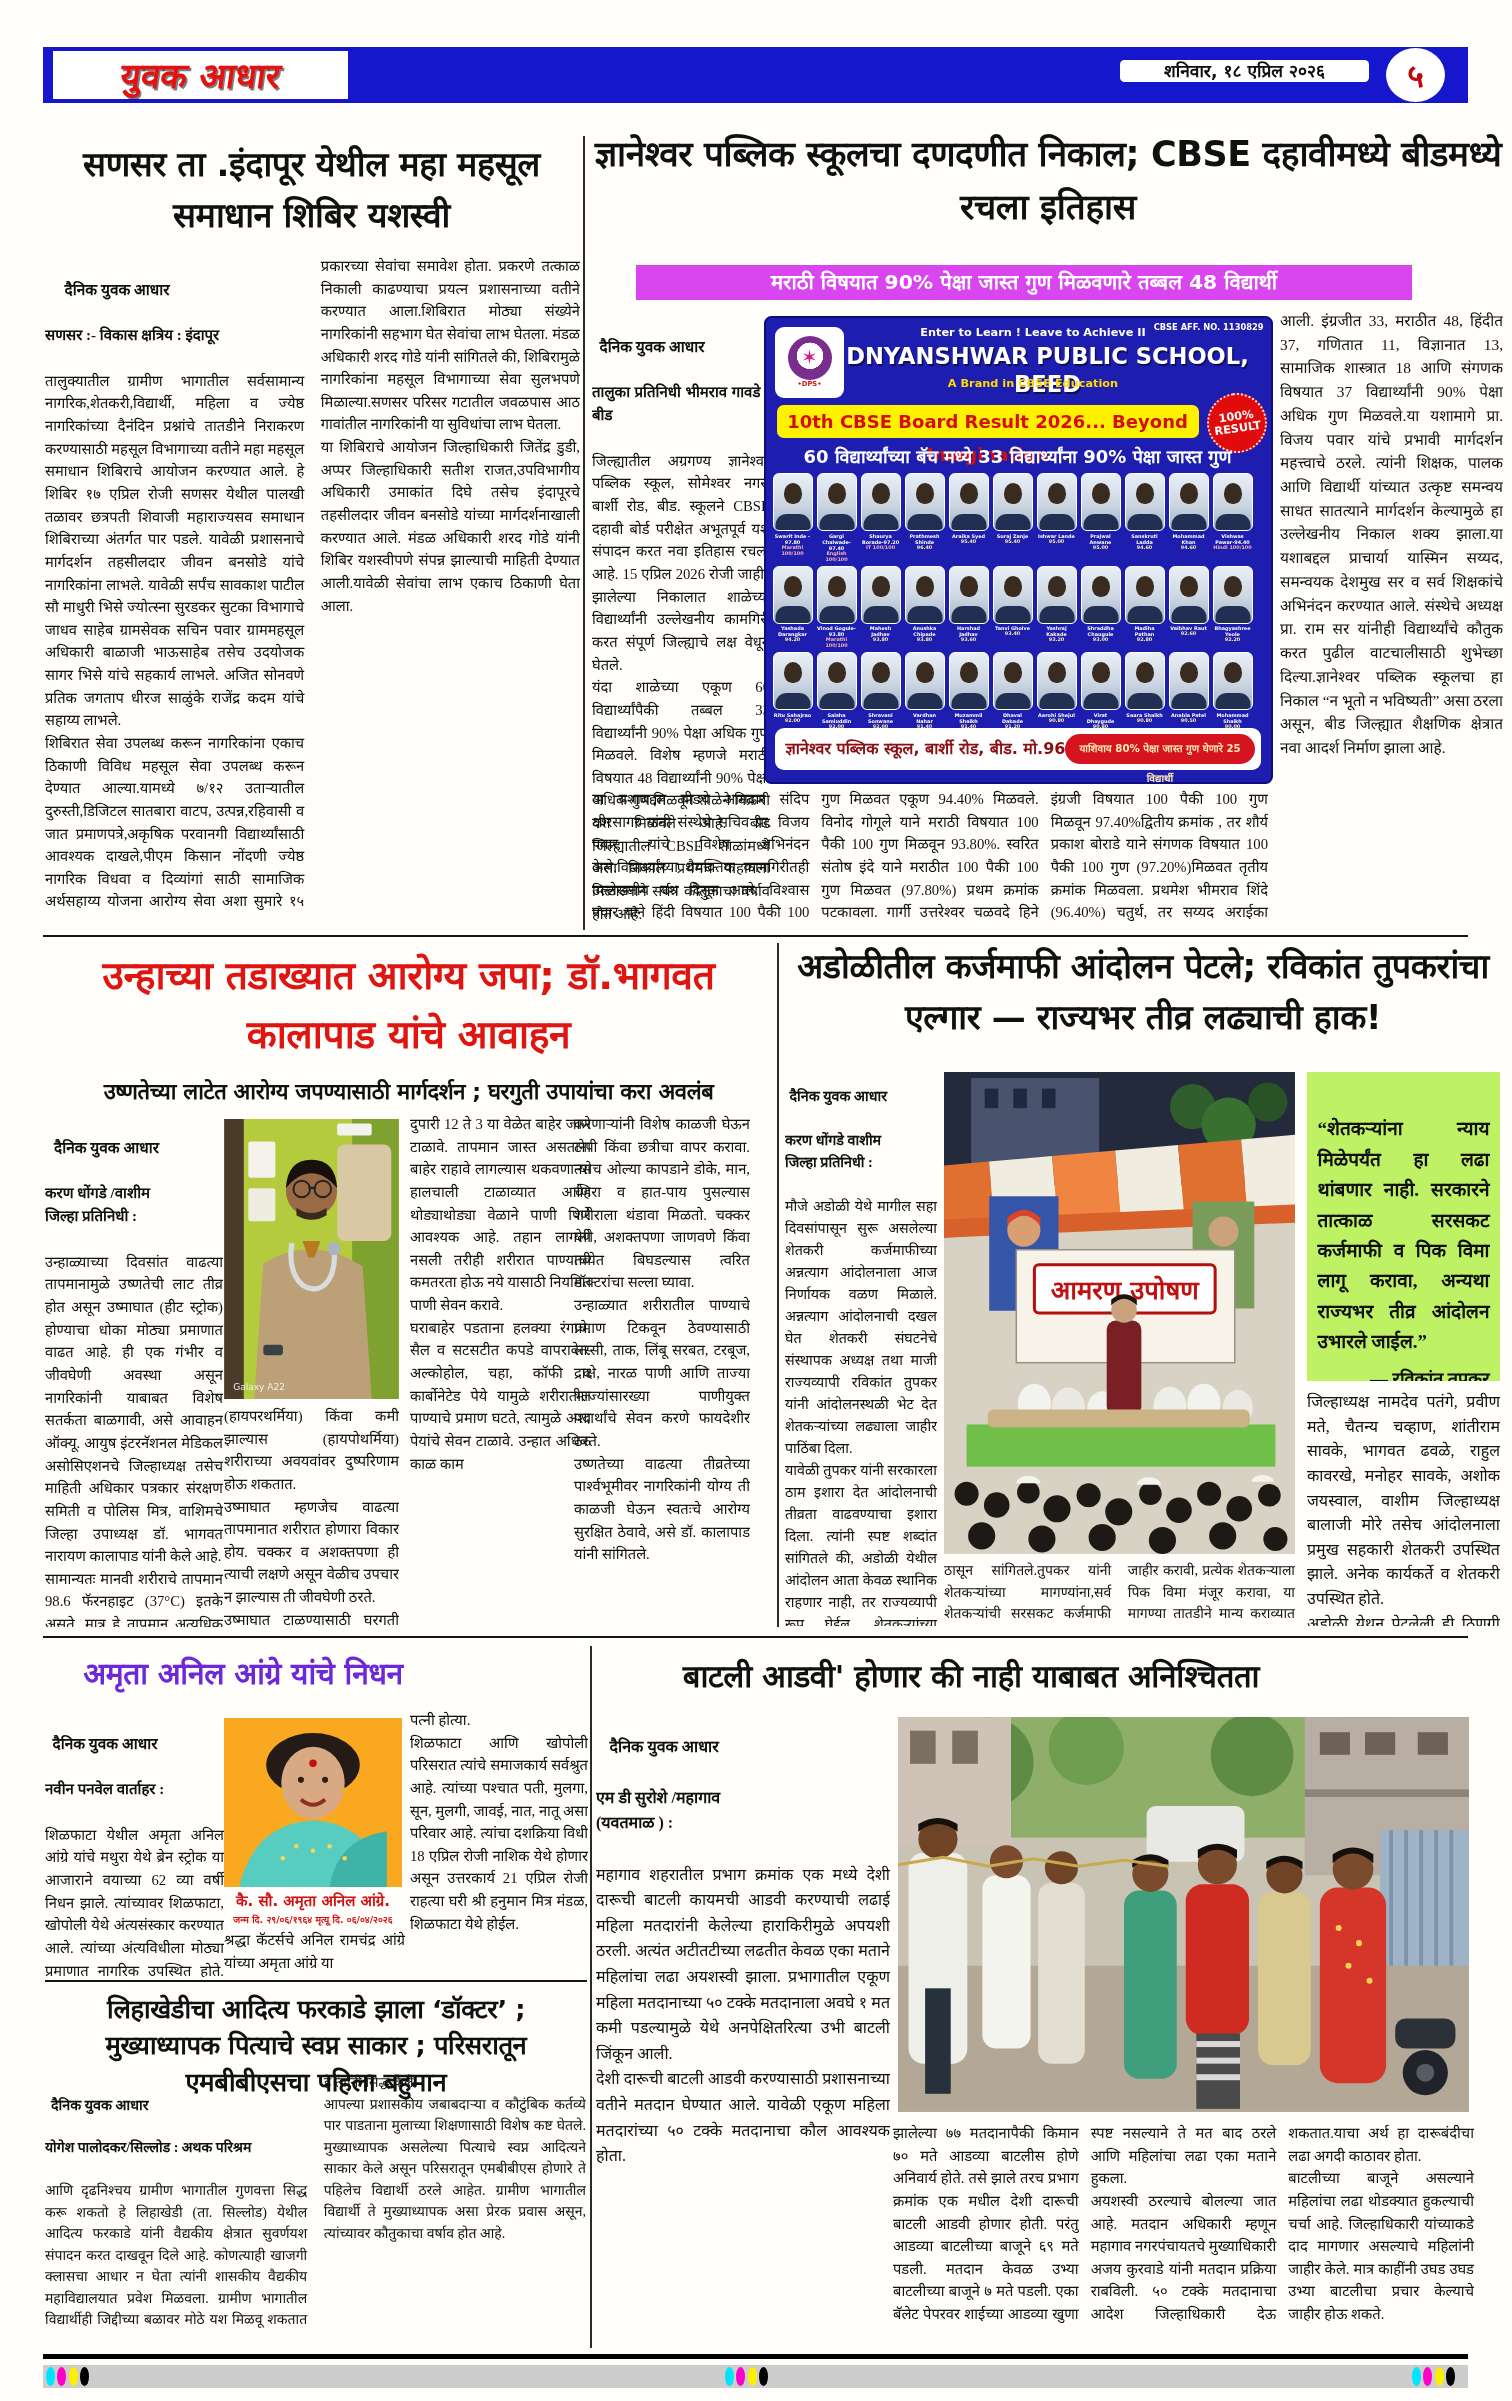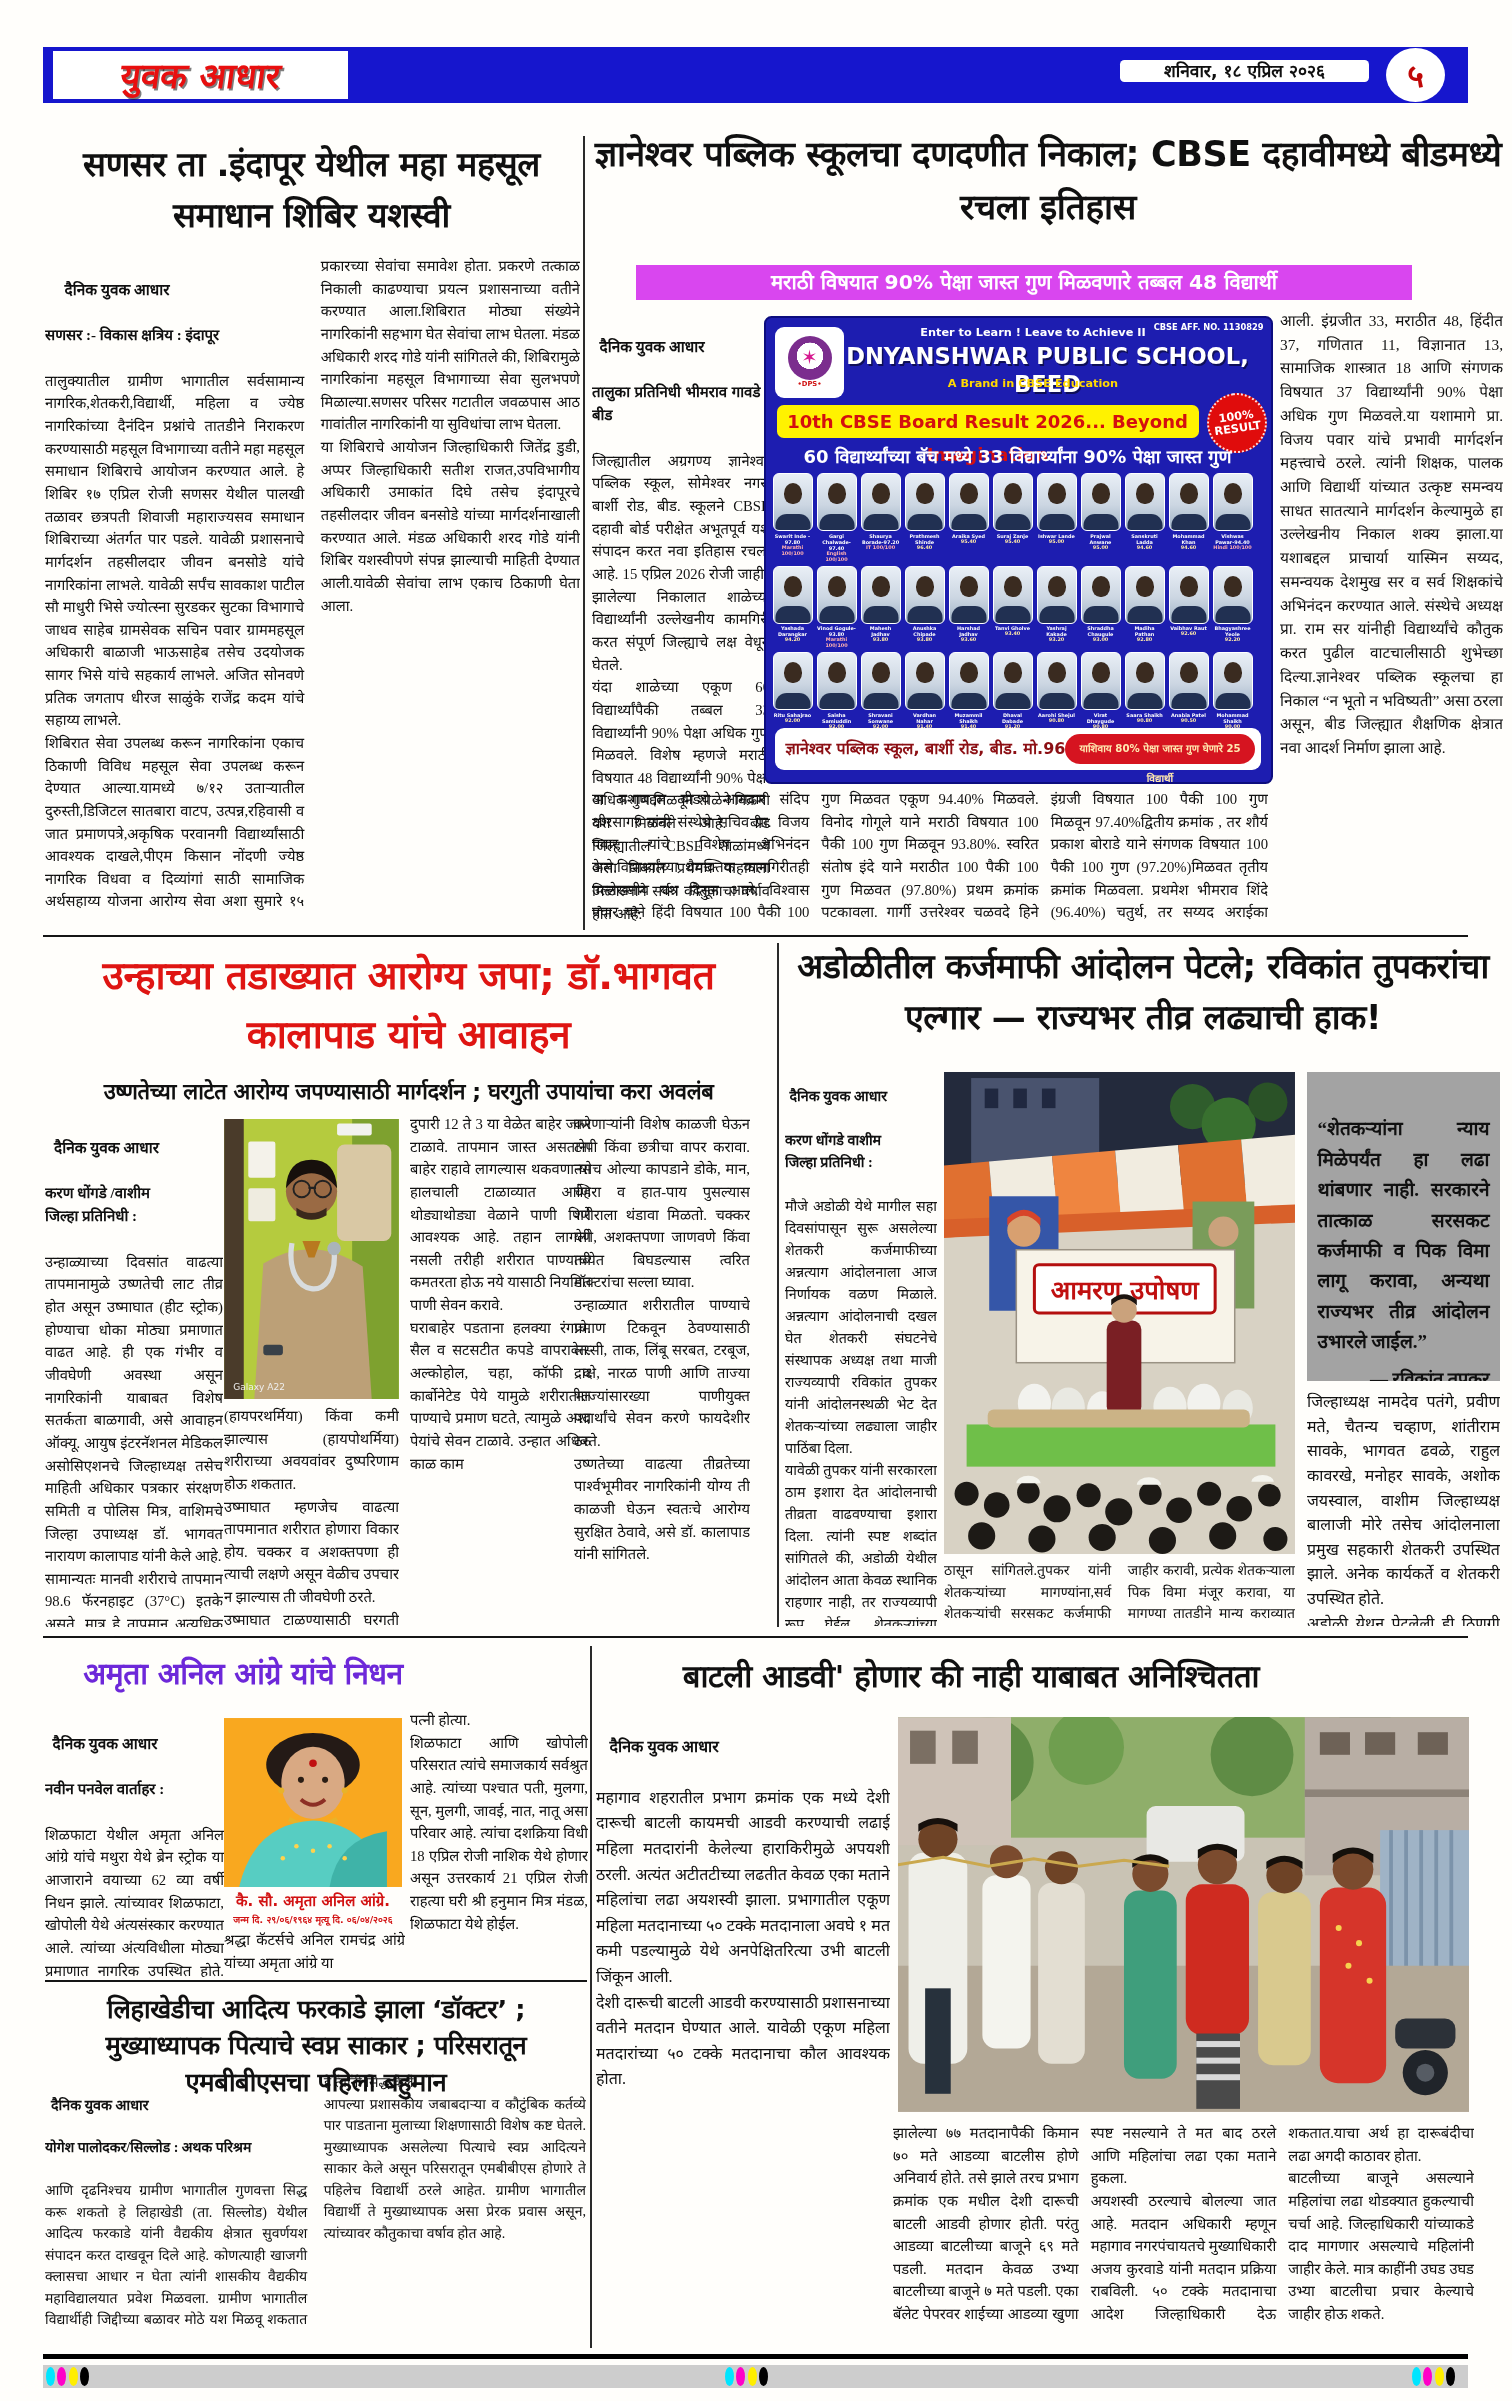--- a/index.html
+++ b/index.html
@@ -57,21 +57,21 @@
                     width:35px;height:21px;border-radius:11.3px 11.3px 0 0;background:#213052;}
   .stu-name{font:bold 4.9px/1.25 "DejaVu Sans",sans-serif;color:#fff;text-align:center;margin-top:1.5px;}
   .stu-note{font:bold 4.9px/1.2 "DejaVu Sans",sans-serif;color:#ffe9a8;text-align:center;}
   .stu-note.red{color:#ffb0b0;}
   .ad .foot-band{position:absolute;top:410px;left:9px;width:486px;height:42px;background:#fff;border-radius:9px;}
   .ad .foot-contact{position:absolute;top:0;left:10.5px;height:42px;line-height:42px;color:#8c0f14;
                     font:bold 16px/42px "DejaVu Sans",sans-serif;}
   .ad .foot-pill{position:absolute;top:6px;right:6px;width:190px;height:30px;background:#d61420;border-radius:15px;
                  color:#ffe9b0;font:bold 10.2px/30px "DejaVu Sans",sans-serif;text-align:center;}
   
-  .quote-box{background:#a3a3a3;padding:12px 10.5px;font-weight:bold;font-size:19px;line-height:1.6;
+  .quote-box{background:#bef264;padding:12px 10.5px;font-weight:bold;font-size:19px;line-height:1.6;
              text-align:justify;white-space:pre-line;overflow:hidden;}
   .quote-by{font-weight:bold;font-size:18px;text-align:right;margin-top:7.5px;}
   
   .obit-cap1{color:#d21212;font-weight:bold;font-size:15px;text-align:center;font-family:"DejaVu Sans",sans-serif;}
   .obit-cap2{color:#d21212;font-weight:bold;font-size:9.4px;text-align:center;font-family:"DejaVu Sans",sans-serif;}
   
   .cmyk{display:flex;gap:2.3px;}
   .cmyk i{display:block;width:9px;height:19.6px;border-radius:50%;}
   .cmyk .c{background:#00e5ff}.cmyk .m{background:#ff00c8}.cmyk .y{background:#ffee00}.cmyk .k{background:#000}
 </style>
@@ -478,20 +478,22 @@
     <div class="reporter" style="font-size:14px;">योगेश पालोदकर/सिल्लोड : अथक परिश्रम</div>
     <span>आणि दृढनिश्चय ग्रामीण भागातील गुणवत्ता सिद्ध करू शकतो हे लिहाखेडी (ता. सिल्लोड) येथील आदित्य फरकाडे यांनी वैद्यकीय क्षेत्रात सुवर्णयश संपादन करत दाखवून दिले आहे. कोणत्याही खाजगी क्लासचा आधार न घेता त्यांनी शासकीय वैद्यकीय महाविद्यालयात प्रवेश मिळवला. ग्रामीण भागातील विद्यार्थीही जिद्दीच्या बळावर मोठे यश मिळवू शकतात हे त्यांनी सिद्ध केले.
 आपल्या प्रशासकीय जबाबदाऱ्या व कौटुंबिक कर्तव्ये पार पाडताना मुलाच्या शिक्षणासाठी विशेष कष्ट घेतले. मुख्याध्यापक असलेल्या पित्याचे स्वप्न आदित्यने साकार केले असून परिसरातून एमबीबीएस होणारे ते पहिलेच विद्यार्थी ठरले आहेत. ग्रामीण भागातील विद्यार्थी ते मुख्याध्यापक असा प्रेरक प्रवास असून, त्यांच्यावर कौतुकाचा वर्षाव होत आहे.</span>
   </div>
 
   <div class="abs vrule" style="left:590px;top:1646px;height:702px;"></div>
 
   <div class="abs hl" style="left:459px;top:1654px;width:1024px;font-size:31px;">बाटली आडवी' होणार की नाही याबाबत अनिश्चितता</div>
   <div class="abs bt" style="left:596px;top:1708px;width:294px;height:639px;font-size:16px;line-height:1.6;">
     <div class="credit" style="padding-left:13.6px;font-size:16px;">दैनिक युवक आधार</div>
+    <div class="reporter" style="font-size:16px;">एम डी सुरोशे /महागाव
+(यवतमाळ ) :</div>
     <span>महागाव शहरातील प्रभाग क्रमांक एक मध्ये देशी दारूची बाटली कायमची आडवी करण्याची लढाई महिला मतदारांनी केलेल्या हाराकिरीमुळे अपयशी ठरली. अत्यंत अटीतटीच्या लढतीत केवळ एका मताने महिलांचा लढा अयशस्वी झाला. प्रभागातील एकूण महिला मतदानाच्या ५० टक्के मतदानाला अवघे १ मत कमी पडल्यामुळे येथे अनपेक्षितरित्या उभी बाटली जिंकून आली.
 देशी दारूची बाटली आडवी करण्यासाठी प्रशासनाच्या वतीने मतदान घेण्यात आले. यावेळी एकूण महिला मतदारांच्या ५० टक्के मतदानाचा कौल आवश्यक होता.</span>
   </div>
 
   <div class="abs" style="left:898px;top:1717px;width:571px;height:395px;">
     <svg width="571" height="395" viewBox="0 0 758 524" aria-hidden="true">
       <rect width="758" height="524" fill="#c9c3b4"></rect>
       <rect width="758" height="160" fill="#8fae6a"></rect>
       <circle cx="120" cy="60" r="60" fill="#5f8c45"></circle>
         <circle cx="250" cy="40" r="50" fill="#6f9e4f"></circle>

